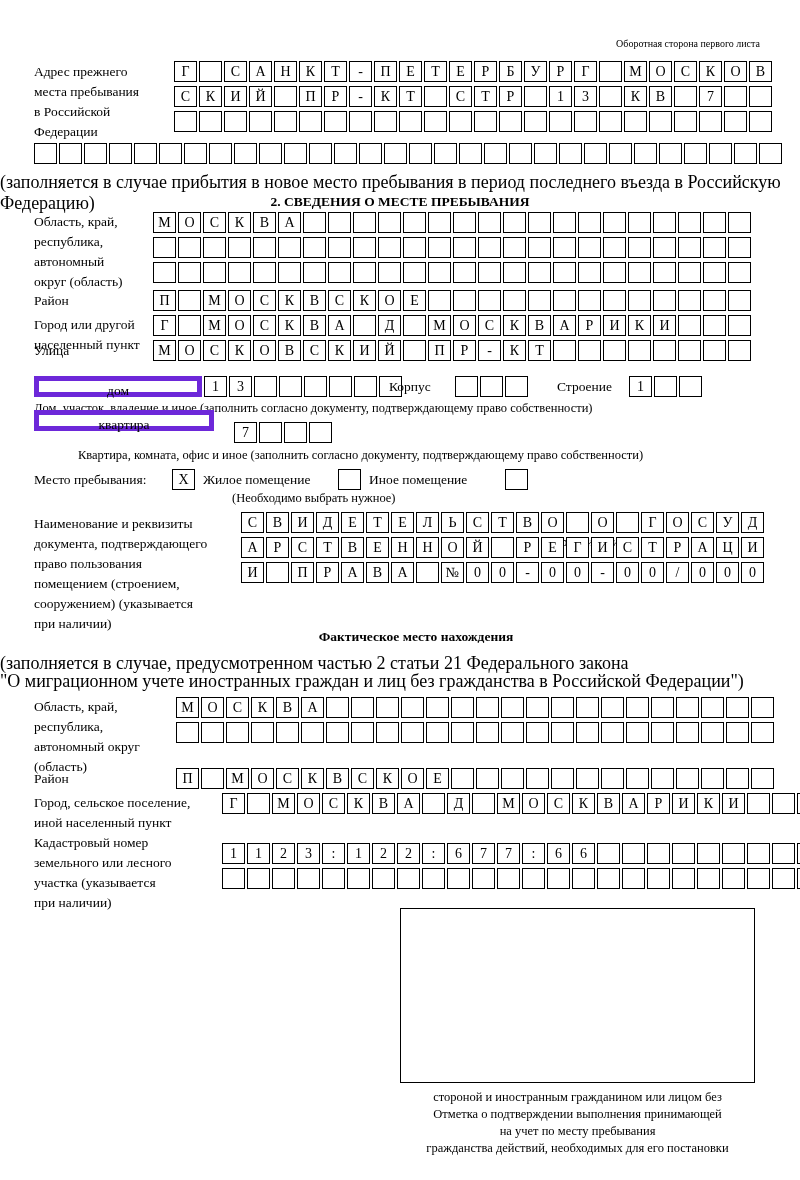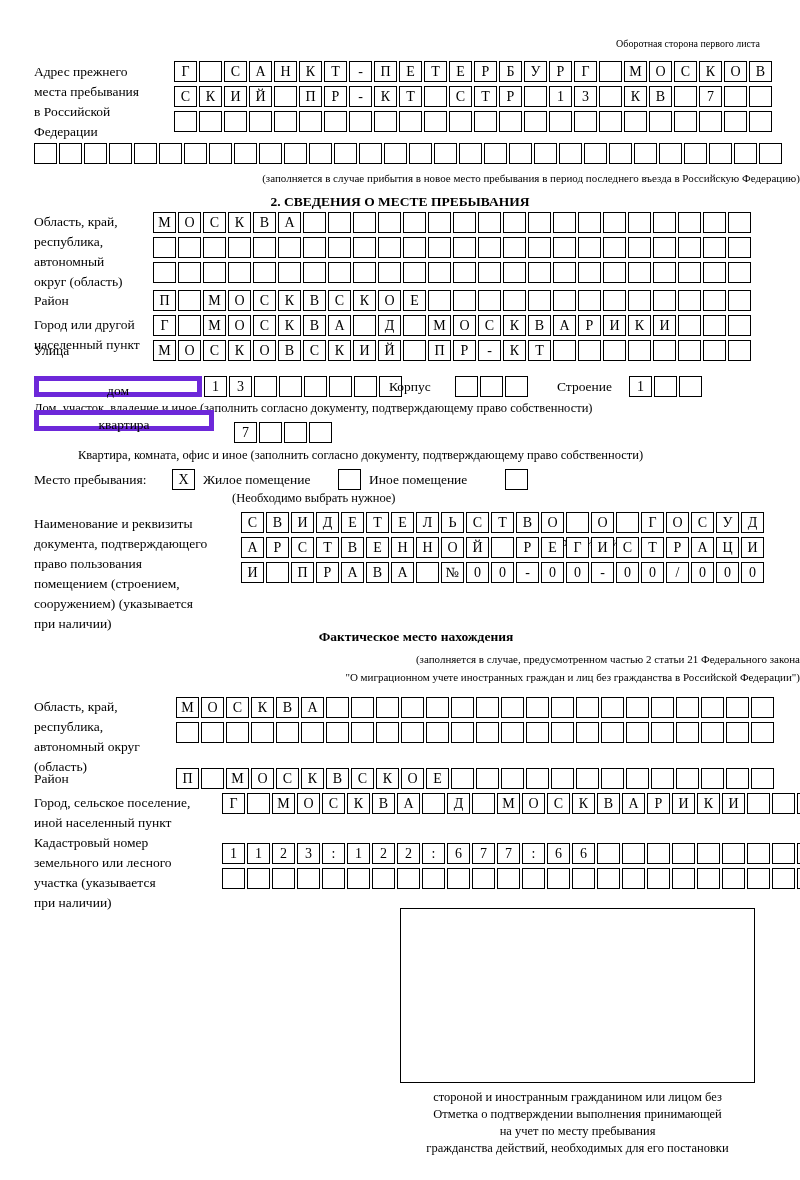--- a/index.html
+++ b/index.html
@@ -60,22 +60,22 @@
   .sect-title{
     position:absolute;
     width:100%;
     text-align:center;
     font-weight:bold;
     font-size:13.5px;
   }
   .note{
     position:absolute;
     width:100%;
-    text-align:right;
-    font-size:11px;
+    text-align:left;
+    font-size:18px;
   }
   .multiline{position:absolute;font-size:13.5px;line-height:20px;}
 </style>
 </head>
 <body>
 
 <div class="page">
 
   <div class="hdr-right">Оборотная сторона первого листа</div>
 

